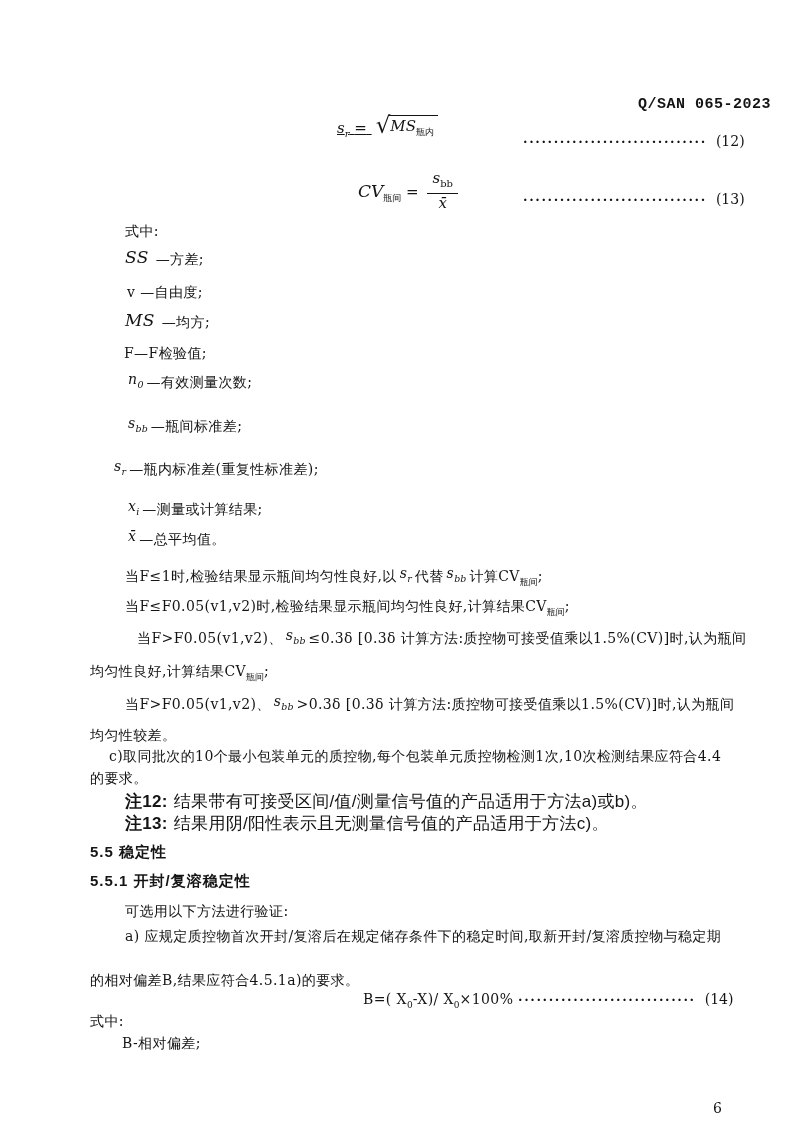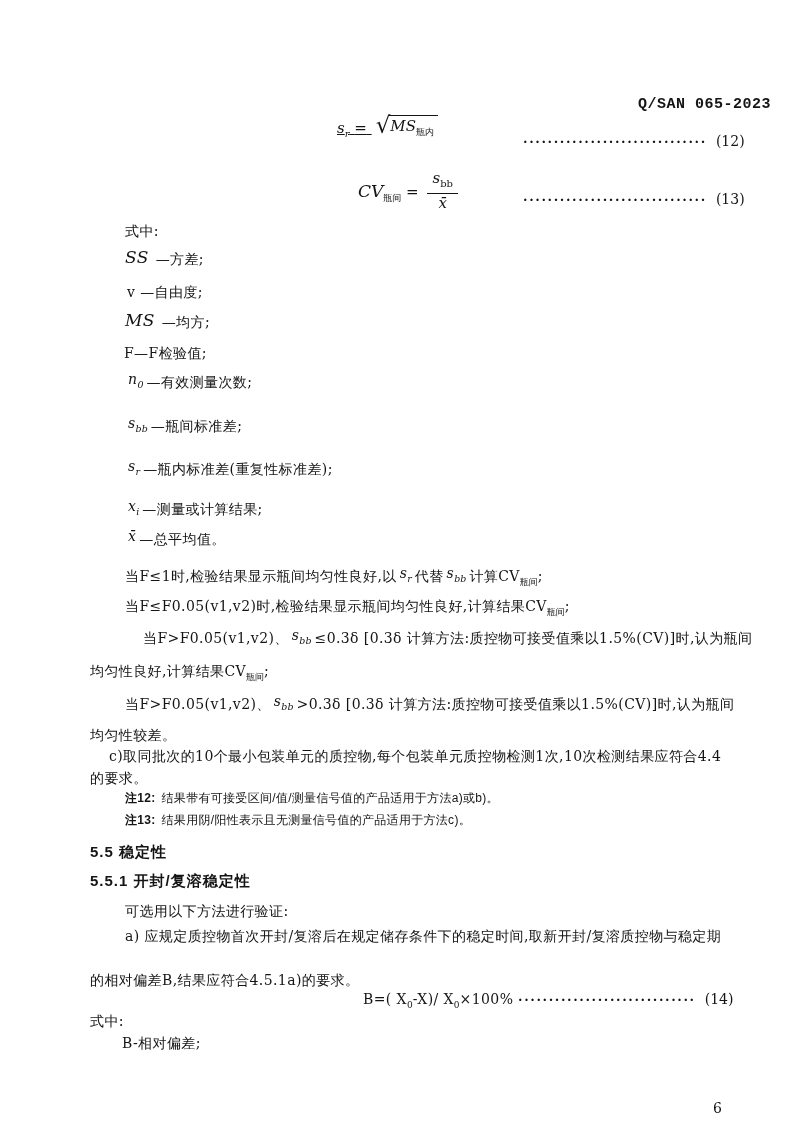--- a/index.html
+++ b/index.html
@@ -5,21 +5,21 @@
   html,body{margin:0;padding:0;background:#e8e8e8;}
   .page{
     position:relative;width:800px;height:1131px;background:#ffffff;
     font-family:"DejaVu Serif","Liberation Serif",serif;color:#141414;
     overflow:hidden;margin:0 auto;
   }
   .abs{position:absolute;white-space:nowrap;}
   .line{font-size:14px;line-height:20px;letter-spacing:0.4px;}
   .hdr{font-family:Liberation Mono, monospace;font-weight:700;font-size:15px;letter-spacing:0.5px;}
   .heading{font-family:"Liberation Sans","DejaVu Sans",sans-serif;font-weight:700;font-size:15px;letter-spacing:1px;}
-  .note{font-family:"Liberation Sans","DejaVu Sans",sans-serif;font-size:12px;font-weight:500;letter-spacing:0.3px;}
+  .note{font-family:"Liberation Sans","DejaVu Sans",sans-serif;font-size:17px;font-weight:500;letter-spacing:0.3px;}
   .note b{font-weight:700;margin-right:6px;}
   .pageno{font-size:14px;}
   
   .mvar{position:relative;top:-3px;font-family:"DejaVu Serif",serif;margin:0 3px;}
   .mvar i{font-style:italic;font-size:14px;margin-top:41px;}
   .mvar sub{font-size:9.5px;font-style:italic;letter-spacing:0;}
   .bigvar .mvar{top:-1px;margin:0 2px 0 0;}
   .bigvar .mvar i{font-size:17px;}
   sub.tsub{font-size:9px;letter-spacing:0;}
   .formula{font-size:15px;}
@@ -69,27 +69,27 @@
   </div>
 
   <div class="abs line" style="top:221px;left:125px;">式中:</div>
 
   <div class="abs line bigvar" style="top:248px;left:125px;"><span class="mvar"><i>SS</i></span> —方差;</div>
   <div class="abs line" style="top:282px;left:127px;">v —自由度;</div>
   <div class="abs line bigvar" style="top:311px;left:125px;"><span class="mvar"><i>MS</i></span> —均方;</div>
   <div class="abs line" style="top:343px;left:124px;">F—F检验值;</div>
   <div class="abs line" style="top:372px;left:125px;"><span class="mvar"><i>n</i><sub>0</sub></span>—有效测量次数;</div>
   <div class="abs line" style="top:416px;left:125px;"><span class="mvar"><i>s</i><sub>bb</sub></span>—瓶间标准差;</div>
-  <div class="abs line" style="top:459px;left:125px;text-align:center;"><span class="mvar"><i>s</i><sub>r</sub></span>—瓶内标准差(重复性标准差);</div>
+  <div class="abs line" style="top:459px;left:111px;text-align:center;"><span class="mvar"><i>s</i><sub>r</sub></span>—瓶内标准差(重复性标准差);</div>
   <div class="abs line" style="top:499px;left:125px;"><span class="mvar"><i>x</i><sub>i</sub></span>—测量或计算结果;</div>
   <div class="abs line" style="top:529px;left:125px;"><span class="mvar"><i>x̄</i></span>—总平均值。</div>
 
   <div class="abs line" style="top:566px;left:125px;">当F≤1时,检验结果显示瓶间均匀性良好,以<span class="mvar"><i>s</i><sub>r</sub></span>代替<span class="mvar"><i>s</i><sub>bb</sub></span>计算CV<sub class="tsub">瓶间</sub>;</div>
   <div class="abs line" style="top:596px;left:125px;">当F≤F0.05(v1,v2)时,检验结果显示瓶间均匀性良好,计算结果CV<sub class="tsub">瓶间</sub>;</div>
-  <div class="abs line" style="top:628px;left:143px;">当F&gt;F0.05(v1,v2)、<span class="mvar"><i>s</i><sub>bb</sub></span>≤0.3δ [0.3δ 计算方法:质控物可接受值乘以1.5%(CV)]时,认为瓶间</div>
+  <div class="abs line" style="top:628px;left:137px;">当F&gt;F0.05(v1,v2)、<span class="mvar"><i>s</i><sub>bb</sub></span>≤0.3δ [0.3δ 计算方法:质控物可接受值乘以1.5%(CV)]时,认为瓶间</div>
   <div class="abs line" style="top:661px;left:90px;">均匀性良好,计算结果CV<sub class="tsub">瓶间</sub>;</div>
   <div class="abs line" style="top:694px;left:125px;">当F&gt;F0.05(v1,v2)、<span class="mvar"><i>s</i><sub>bb</sub></span>&gt;0.3δ [0.3δ 计算方法:质控物可接受值乘以1.5%(CV)]时,认为瓶间</div>
   <div class="abs line" style="top:725px;left:90px;">均匀性较差。</div>
   <div class="abs line" style="top:746px;left:109px;text-align:center;">c)取同批次的10个最小包装单元的质控物,每个包装单元质控物检测1次,10次检测结果应符合4.4</div>
   <div class="abs line" style="top:768px;left:90px;">的要求。</div>
 
   <div class="abs note" style="top:790px;left:125px;"><b>注12:</b><span>结果带有可接受区间/值/测量信号值的产品适用于方法a)或b)。</span></div>
   <div class="abs note" style="top:812px;left:125px;"><b>注13:</b><span>结果用阴/阳性表示且无测量信号值的产品适用于方法c)。</span></div>
 
   <div class="abs heading" style="top:843px;left:90px;">5.5 稳定性</div>

